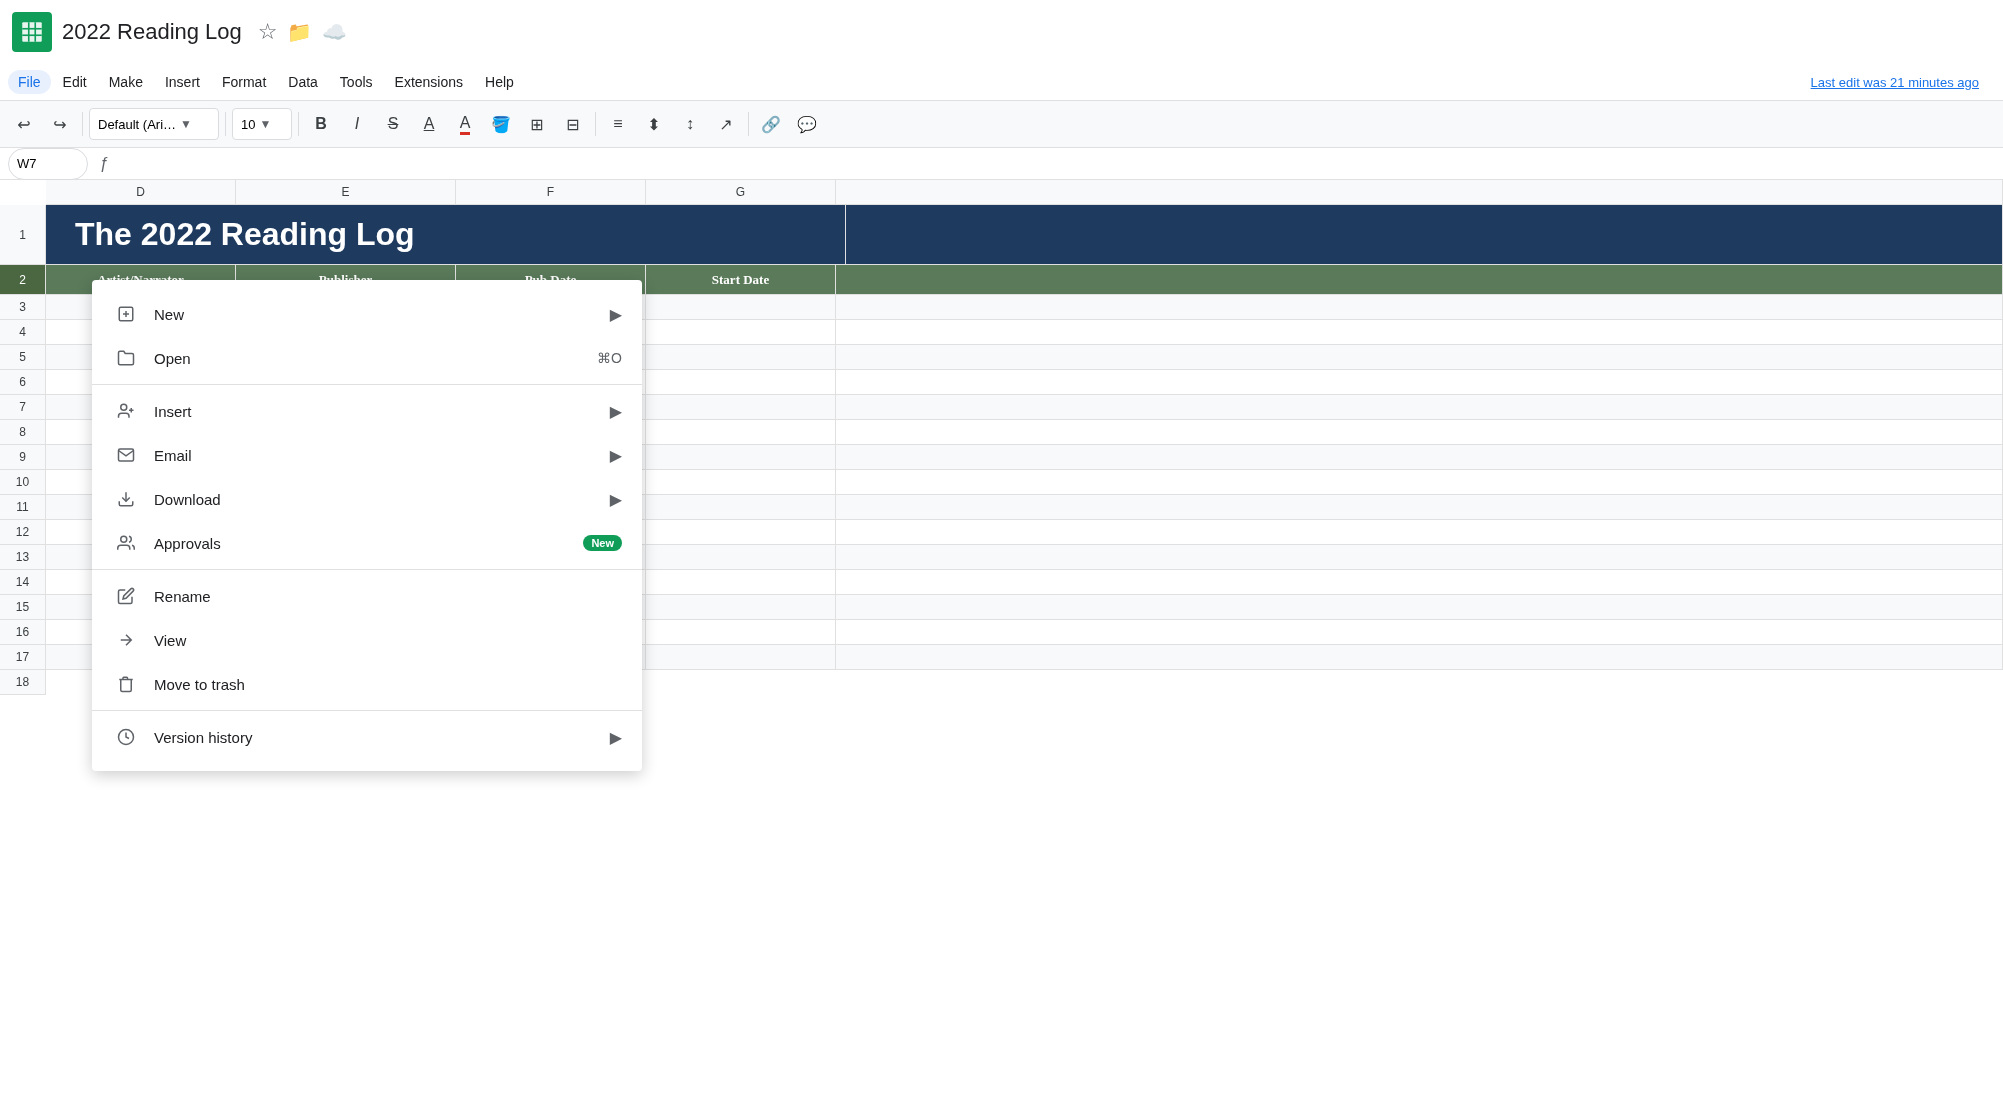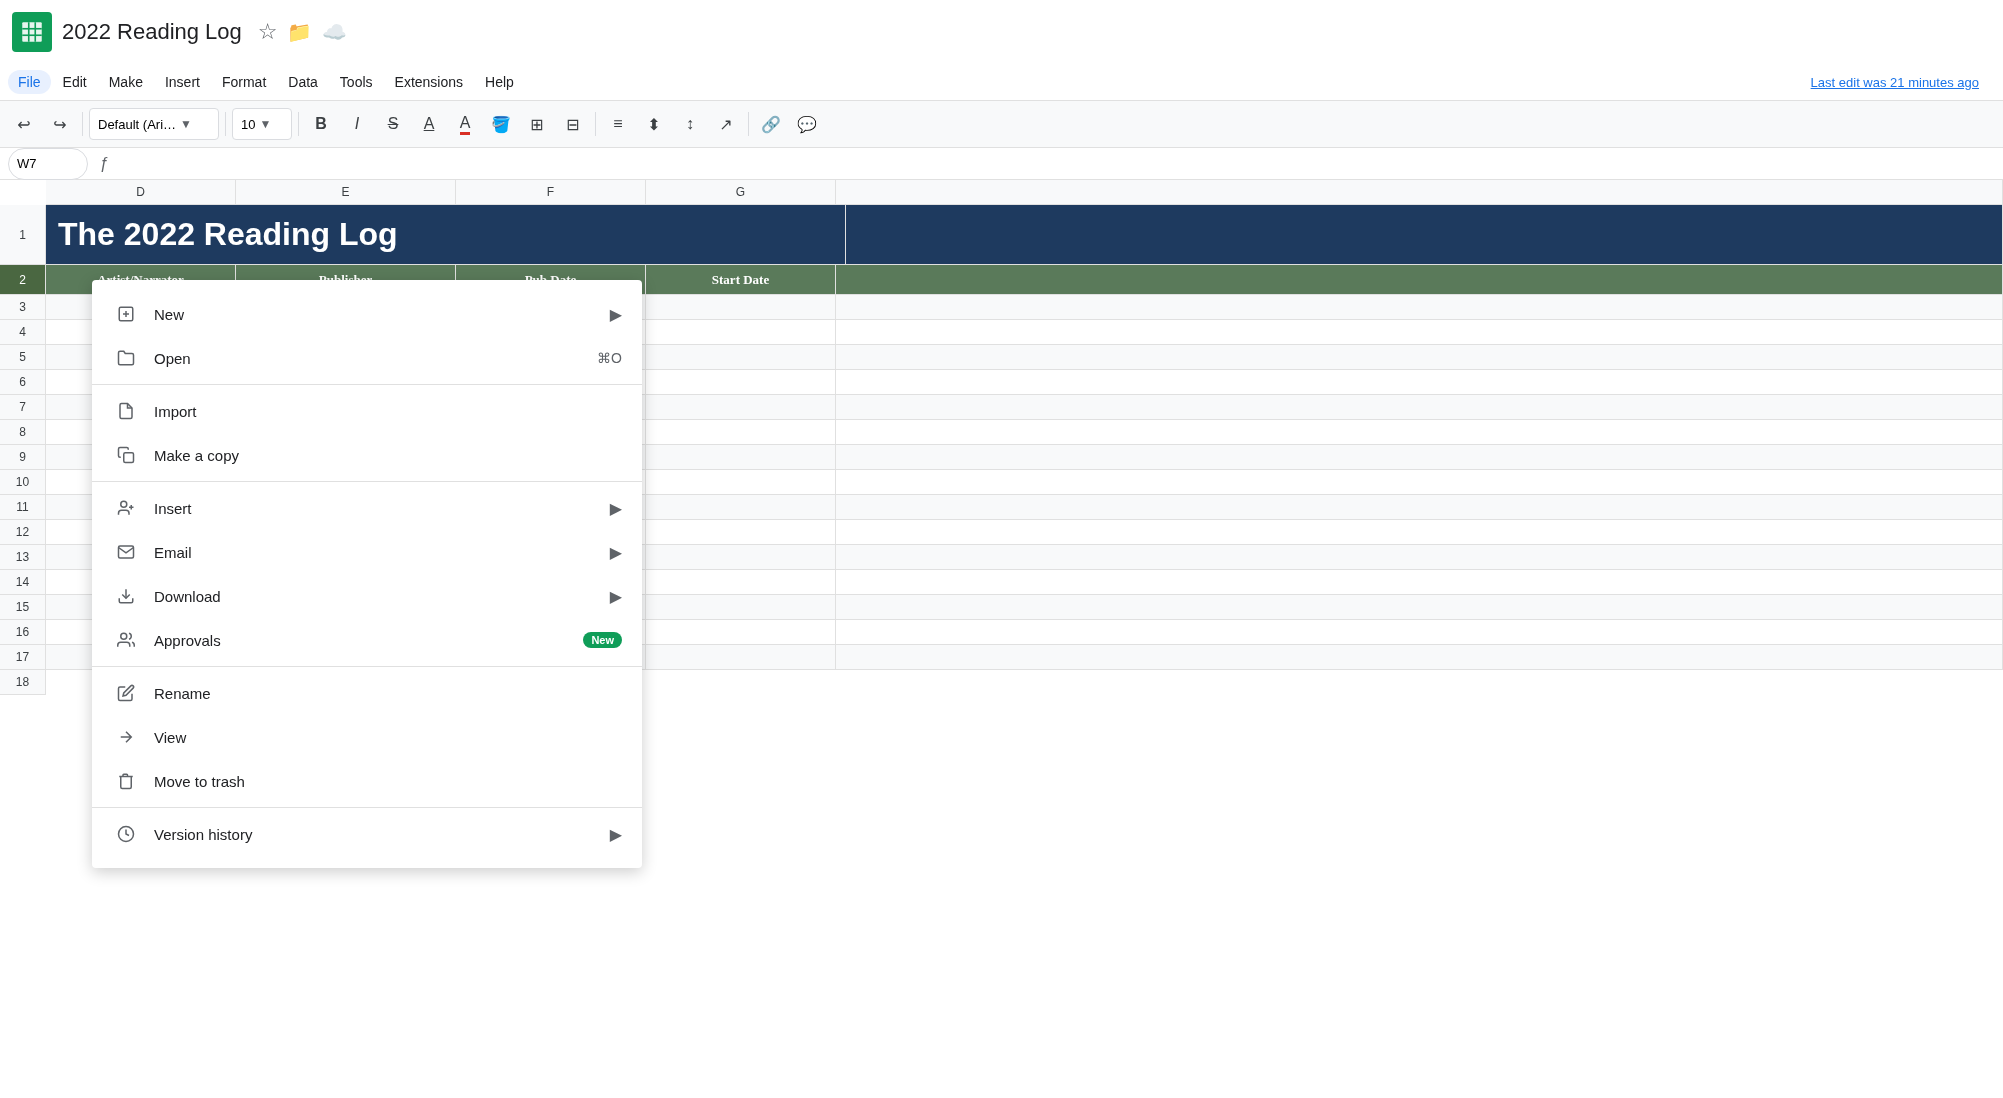--- a/index.html
+++ b/index.html
@@ -432,21 +432,21 @@
         <div class="row-number">14</div>
         <div class="row-number">15</div>
         <div class="row-number">16</div>
         <div class="row-number">17</div>
         <div class="row-number">18</div>
       </div>
 
       <div class="grid-area">
 
         <div class="grid-row" style="height:60px;">
-          <div class="grid-cell sheet-header" style="width:800px;font-size:32px;font-weight:700;padding-left:12px;align-items:center;">
+          <div class="grid-cell sheet-header" style="width:800px;font-size:32px;font-weight:700;padding-left:29px;align-items:center;">
             <span>The 2022 Reading Log</span>
           </div>
           <div class="grid-cell sheet-header" style="flex:1;"></div>
         </div>
 
         <div class="grid-row" style="height:30px;font-family:Liberation Serif, serif;">
           <div class="grid-cell sheet-subheader" style="width:190px;">Artist/Narrator</div>
           <div class="grid-cell sheet-subheader" style="width:220px;">Publisher</div>
           <div class="grid-cell sheet-subheader" style="width:190px;">Pub Date</div>
           <div class="grid-cell sheet-subheader" style="width:190px;">Start Date</div>
@@ -581,40 +581,20 @@
           <span class="item-icon">
             <svg width="18" height="18" viewBox="0 0 24 24" fill="none" stroke="#5f6368" stroke-width="2">
               <path d="M22 19a2 2 0 0 1-2 2H4a2 2 0 0 1-2-2V5a2 2 0 0 1 2-2h5l2 3h9a2 2 0 0 1 2 2z"></path>
             </svg>
           </span>
           <span class="item-label">Open</span>
           <span class="item-shortcut">⌘O</span>
         </div>
       </div>
 
-      <div class="menu-section">
-        <div class="dropdown-item">
-          <span class="item-icon">
-            <svg width="18" height="18" viewBox="0 0 24 24" fill="none" stroke="#5f6368" stroke-width="2">
-              <path d="M14 2H6a2 2 0 0 0-2 2v16a2 2 0 0 0 2 2h12a2 2 0 0 0 2-2V8z"></path>
-              <polyline points="14 2 14 8 20 8"></polyline>
-            </svg>
-          </span>
-          <span class="item-label">Import</span>
-        </div>
-        <div class="dropdown-item">
-          <span class="item-icon">
-            <svg width="18" height="18" viewBox="0 0 24 24" fill="none" stroke="#5f6368" stroke-width="2">
-              <rect x="9" y="9" width="13" height="13" rx="2"></rect>
-              <path d="M5 15H4a2 2 0 0 1-2-2V4a2 2 0 0 1 2-2h9a2 2 0 0 1 2 2v1"></path>
-            </svg>
-          </span>
-          <span class="item-label">Make a copy</span>
-        </div>
-      </div>
 
       <div class="menu-section">
         <div class="dropdown-item">
           <span class="item-icon">
             <svg width="18" height="18" viewBox="0 0 24 24" fill="none" stroke="#5f6368" stroke-width="2">
               <path d="M16 21v-2a4 4 0 0 0-4-4H6a4 4 0 0 0-4 4v2"></path>
               <circle cx="9" cy="7" r="4"></circle>
               <line x1="19" y1="8" x2="19" y2="14"></line>
               <line x1="22" y1="11" x2="16" y2="11"></line>
             </svg>

